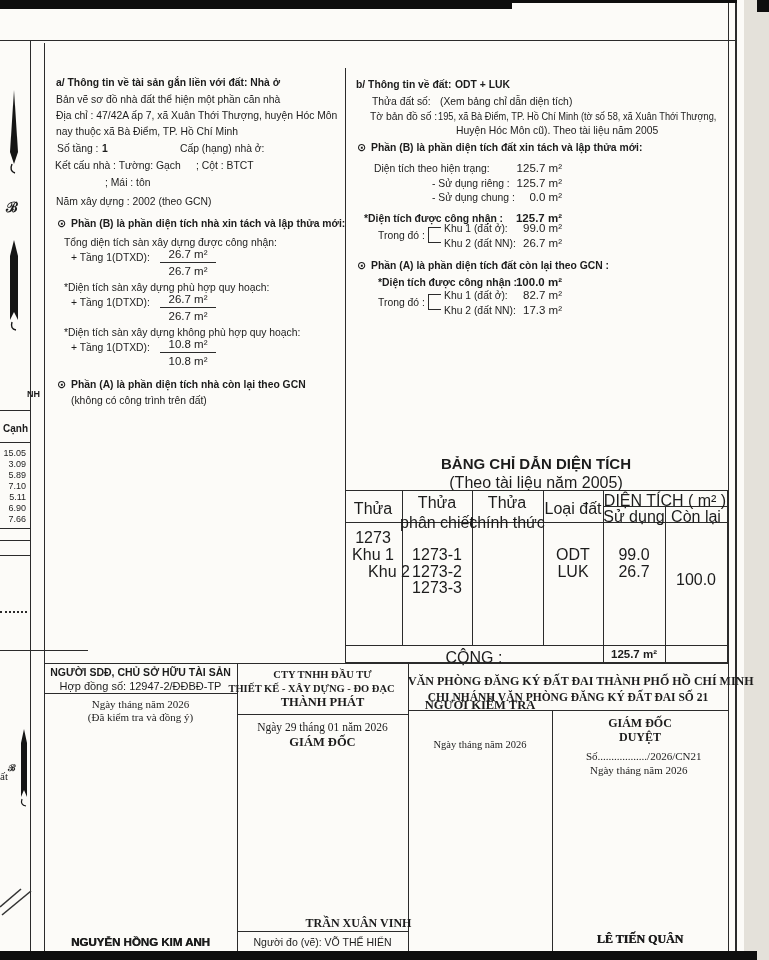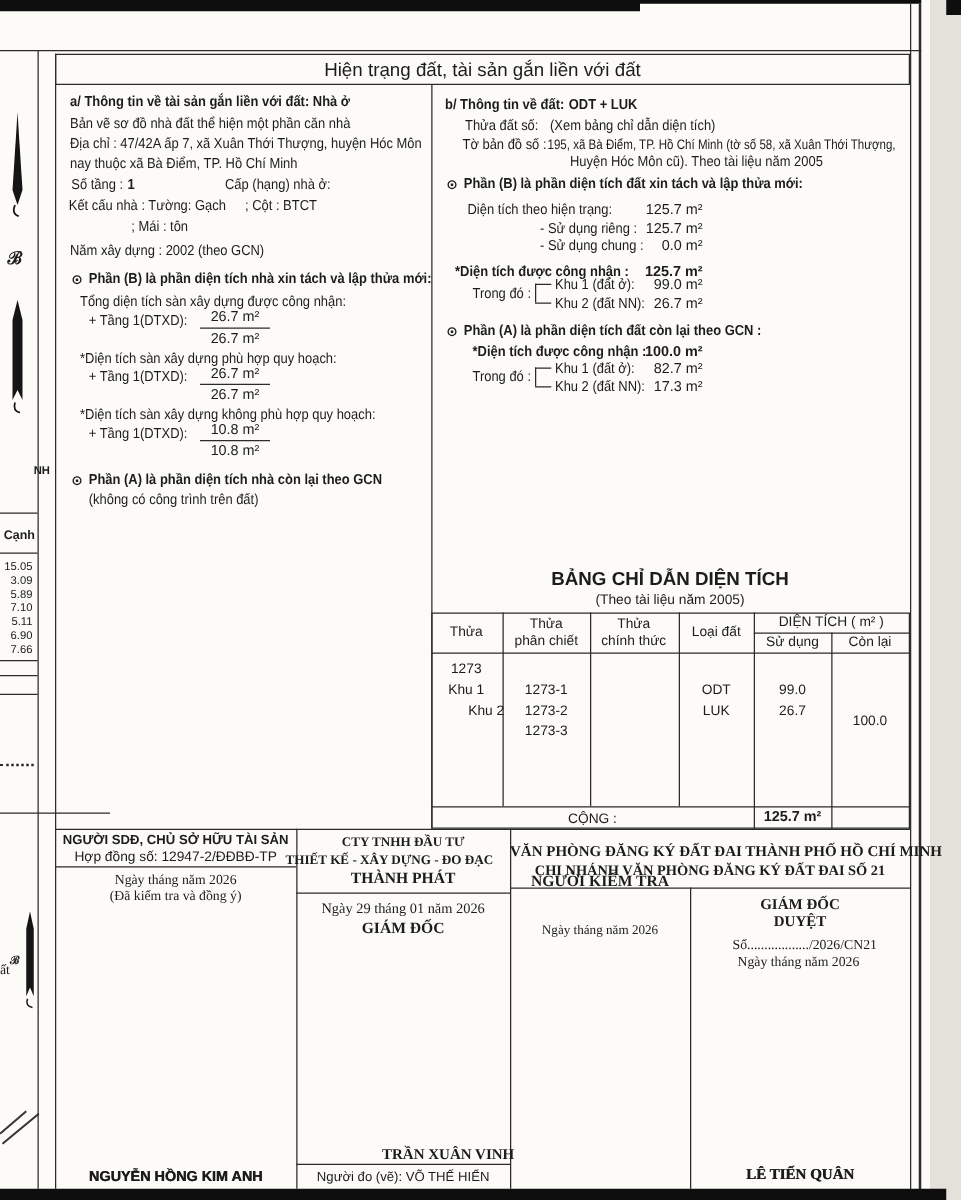--- a/index.html
+++ b/index.html
@@ -11,21 +11,21 @@
   .nt { position:absolute; white-space:nowrap; font-size:11.5px; line-height:1.1; }
   .b  { font-weight:700; }
   .ser{ font-family:"Liberation Serif","DejaVu Serif",serif; }
   .c  { text-align:center; }
   .vl { position:absolute; width:0; border-left:1.3px solid #2b2b2b; }
   .hl { position:absolute; height:0; border-top:1.3px solid #2b2b2b; }
   .bar{ position:absolute; background:#0e0e0e; }
   .val{ position:absolute; left:500px; width:62px; text-align:right; font-size:11.5px; white-space:nowrap; }
   .fval{ position:absolute; left:160px; width:56px; text-align:center; font-size:11.5px; white-space:nowrap; }
   .fval.u { border-bottom:1.3px solid #2b2b2b; padding-bottom:2px; }
-  .cell{ position:absolute; font-size:11px; white-space:nowrap; text-align:center; transform:translateX(-50%); }
+  .cell{ position:absolute; font-size:16px; white-space:nowrap; text-align:center; transform:translateX(-50%); }
   .hdr2{ white-space:pre-line; line-height:1.25; }
   .bu { position:absolute; font-size:11px; font-weight:700; }
   .tick{ position:absolute; width:13px; height:0; border-top:1.3px solid #2b2b2b; }
   .title{ position:absolute; left:6px; top:10px; font-size:28px; font-weight:700; letter-spacing:6px;
           white-space:nowrap; text-shadow:.7px 0 currentColor,-.7px 0 currentColor; }
   .strip{ font-size:9px; }
   .fat { text-shadow:.4px 0 currentColor; }
 </style>
 </head>
 <body>
@@ -39,35 +39,32 @@
     <div class="bar" style="left:757px;top:0;width:12px;height:12px;"></div>
     <div class="vl" style="left:728px;top:3px;height:950px;"></div>
     <div class="vl" style="left:735px;top:3px;height:950px;border-left-width:2px;"></div>
     <div class="hl" style="left:0;top:40px;width:737px;"></div>
     <div class="vl" style="left:30px;top:40px;height:911px;"></div>
     <div class="vl" style="left:44px;top:43px;height:908px;"></div>
     <div class="bar" style="left:0;top:951px;width:757px;height:9px;"></div>
   </div>
 
 
-  <div style="position:absolute;left:44px;top:43px;width:684px;height:25px;border:1.3px solid #2b2b2b;">
-    <div class="c" style="padding-top:4px;font-size:15px;">Hiện trạng đất, tài sản gắn liền với đất</div>
-  </div>
 
   <div>
     <svg style="position:absolute;left:5px;top:90px;" width="18" height="88">
       <polygon points="9,0 13,62 9,74 5,62" fill="#151515"></polygon>
       <path d="M7,74 q-3,7 3,9" fill="none" stroke="#151515" stroke-width="1.4"></path>
     </svg>
     <span class="nt ser b" style="left:6px;top:200px;font-size:14px;">ℬ</span>
     <svg style="position:absolute;left:6px;top:240px;" width="16" height="94">
       <polygon points="8,0 12,16 12,80 8,72 4,80 4,16" fill="#151515"></polygon>
       <path d="M6,82 q-2,7 4,8" fill="none" stroke="#151515" stroke-width="1.4"></path>
     </svg>
-    <span class="nt b strip" style="left:11px;top:372px;padding-left:16px;">NH</span>
+    <span class="nt b strip" style="left:11px;top:390px;padding-left:16px;">NH</span>
     <div class="hl" style="left:0;top:410px;width:30px;"></div>
     <span class="nt b" style="left:3px;top:423px;font-size:10px;">Cạnh</span>
     <div class="hl" style="left:0;top:442px;width:30px;"></div>
     <span class="nt strip" style="left:0;top:449px;width:26px;text-align:right;">15.05</span>
     <span class="nt strip" style="left:0;top:460px;width:26px;text-align:right;">3.09</span>
     <span class="nt strip" style="left:0;top:471px;width:26px;text-align:right;">5.89</span>
     <span class="nt strip" style="left:0;top:482px;width:26px;text-align:right;">7.10</span>
     <span class="nt strip" style="left:0;top:493px;width:26px;text-align:right;">5.11</span>
     <span class="nt strip" style="left:0;top:504px;width:26px;text-align:right;">6.90</span>
     <span class="nt strip" style="left:0;top:515px;width:26px;text-align:right;">7.66</span>

